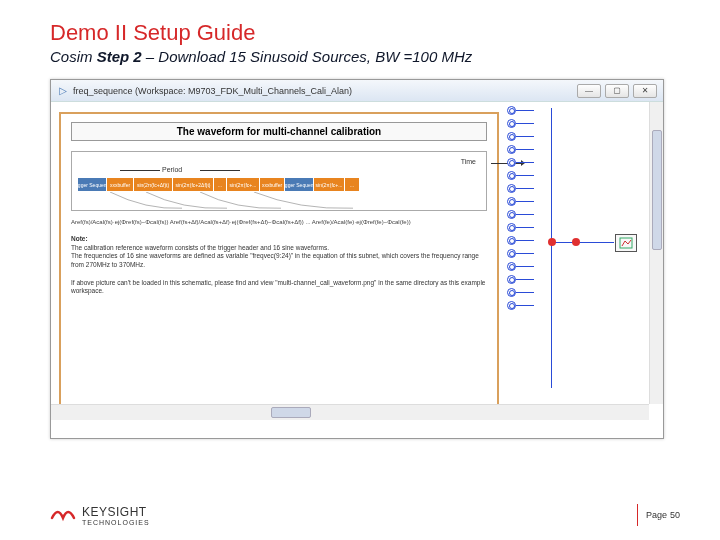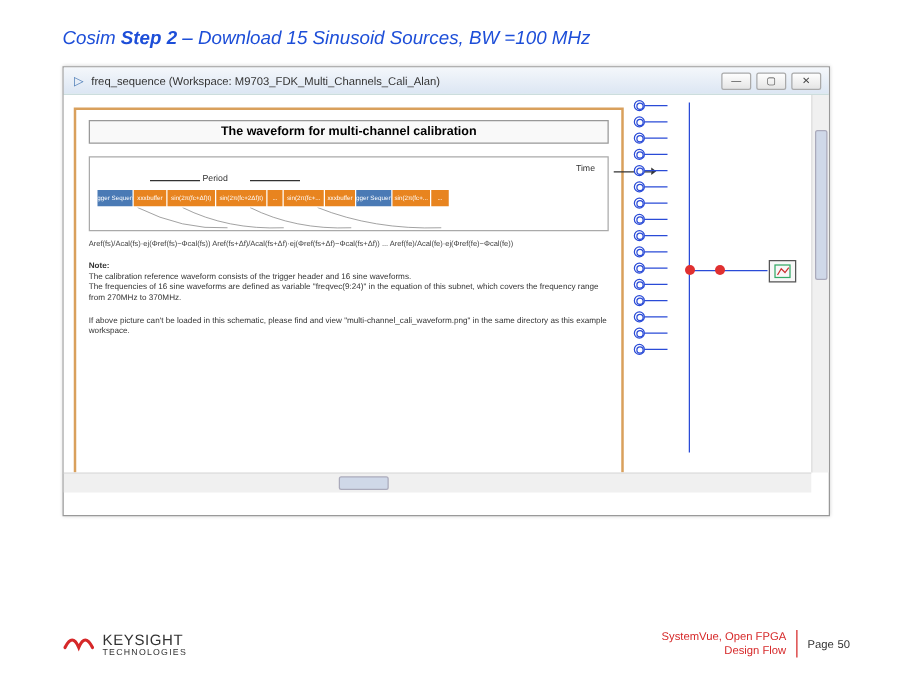--- a/index.html
+++ b/index.html
@@ -1,19 +1,19 @@
 <!DOCTYPE html>
 <html><head>
 <meta charset="utf-8">
 <style>
   * { box-sizing: border-box; margin: 0; padding: 0; }
   body { width: 720px; height: 540px; font-family: Arial, sans-serif; background: #fff; position: relative; overflow: hidden; }
   .slide { padding: 20px 40px 0 50px; }
   .title { color: #d62829; font-size: 22px; font-weight: 400; }
-  .subtitle { color: #1d4ed8; font-size: 15px; font-style: italic; margin-top: 2px; }
+  .subtitle { color: #0f172a; font-size: 15px; font-style: italic; margin-top: 2px; }
   .subtitle b { font-weight: bold; font-style: italic;}
   .app-window { margin-top: 14px; border: 1px solid #999; background: #fff; width: 614px; height: 360px; position: relative; box-shadow: 0 0 3px rgba(0,0,0,0.2);}
   .titlebar { height: 22px; background: linear-gradient(#f4f7fb,#dce6f3); border-bottom: 1px solid #cdd; display:flex; align-items:center; padding: 0 6px; font-size: 9px; color:#333; }
   .tb-icon { width:12px;height:12px;display:inline-flex;align-items:center;justify-content:center;margin-right:4px;color:#4a7ab5;font-size:10px;}
   .tb-spacer{flex:1;}
   .win-btns{display:flex;gap:4px;}
   .win-btn{width:24px;height:14px;border:1px solid #aaa;border-radius:2px;background:linear-gradient(#fefefe,#e5e5e5);display:flex;align-items:center;justify-content:center;font-size:8px;color:#444;}
   .win-btn.close{}
   .canvas{position:absolute;top:22px;left:0;right:14px;bottom:34px;background:#fff;overflow:hidden;}
   .vscroll{position:absolute;top:22px;right:0;width:14px;bottom:34px;background:#f0f0f0;border-left:1px solid #ddd;}
@@ -62,20 +62,21 @@
   .logotext .sub{font-size:7px;letter-spacing:1px;display:block;}
   .footright{display:flex;align-items:center;gap:8px;font-size:9px;color:#d62829;}
   .footright .sep{width:1px;height:22px;background:#d62829;}
   .footright .pg{display:flex;gap:3px;align-items:center;}
   .footright .pgl{color:#333;}
 </style>
 </head>
 <body>
 
 <div class="slide">
+  <div class="title">Demo II Setup Guide</div>
   <div class="subtitle">
     <span>Cosim </span><b>Step 2</b><span> – Download 15 Sinusoid Sources, BW =100 MHz</span>
   </div>
 
   <div class="app-window">
     <div class="titlebar">
       <span class="tb-icon">▷</span>
       <span>freq_sequence (Workspace: M9703_FDK_Multi_Channels_Cali_Alan)</span>
       <span class="tb-spacer"></span>
       <div class="win-btns">
@@ -210,20 +211,19 @@
   <div class="logo">
     <svg class="logomark" viewBox="0 0 26 22">
       <path d="M2 14 Q8 2 13 14 Q18 2 24 14" fill="none" stroke="#d62829" stroke-width="2.5" stroke-linecap="round"></path>
     </svg>
     <div class="logotext">
       <span>KEYSIGHT</span>
       <span class="sub">TECHNOLOGIES</span>
     </div>
   </div>
   <div class="footright">
-    <div style="text-align:right;max-width:110px;line-height:1.2;">SystemVue, Open FPGA Design Flow</div>
     <div class="sep"></div>
     <div class="pg">
       <span class="pgl">Page</span>
       <span class="pgl">50</span>
     </div>
   </div>
 </div>
 
 </body></html>

